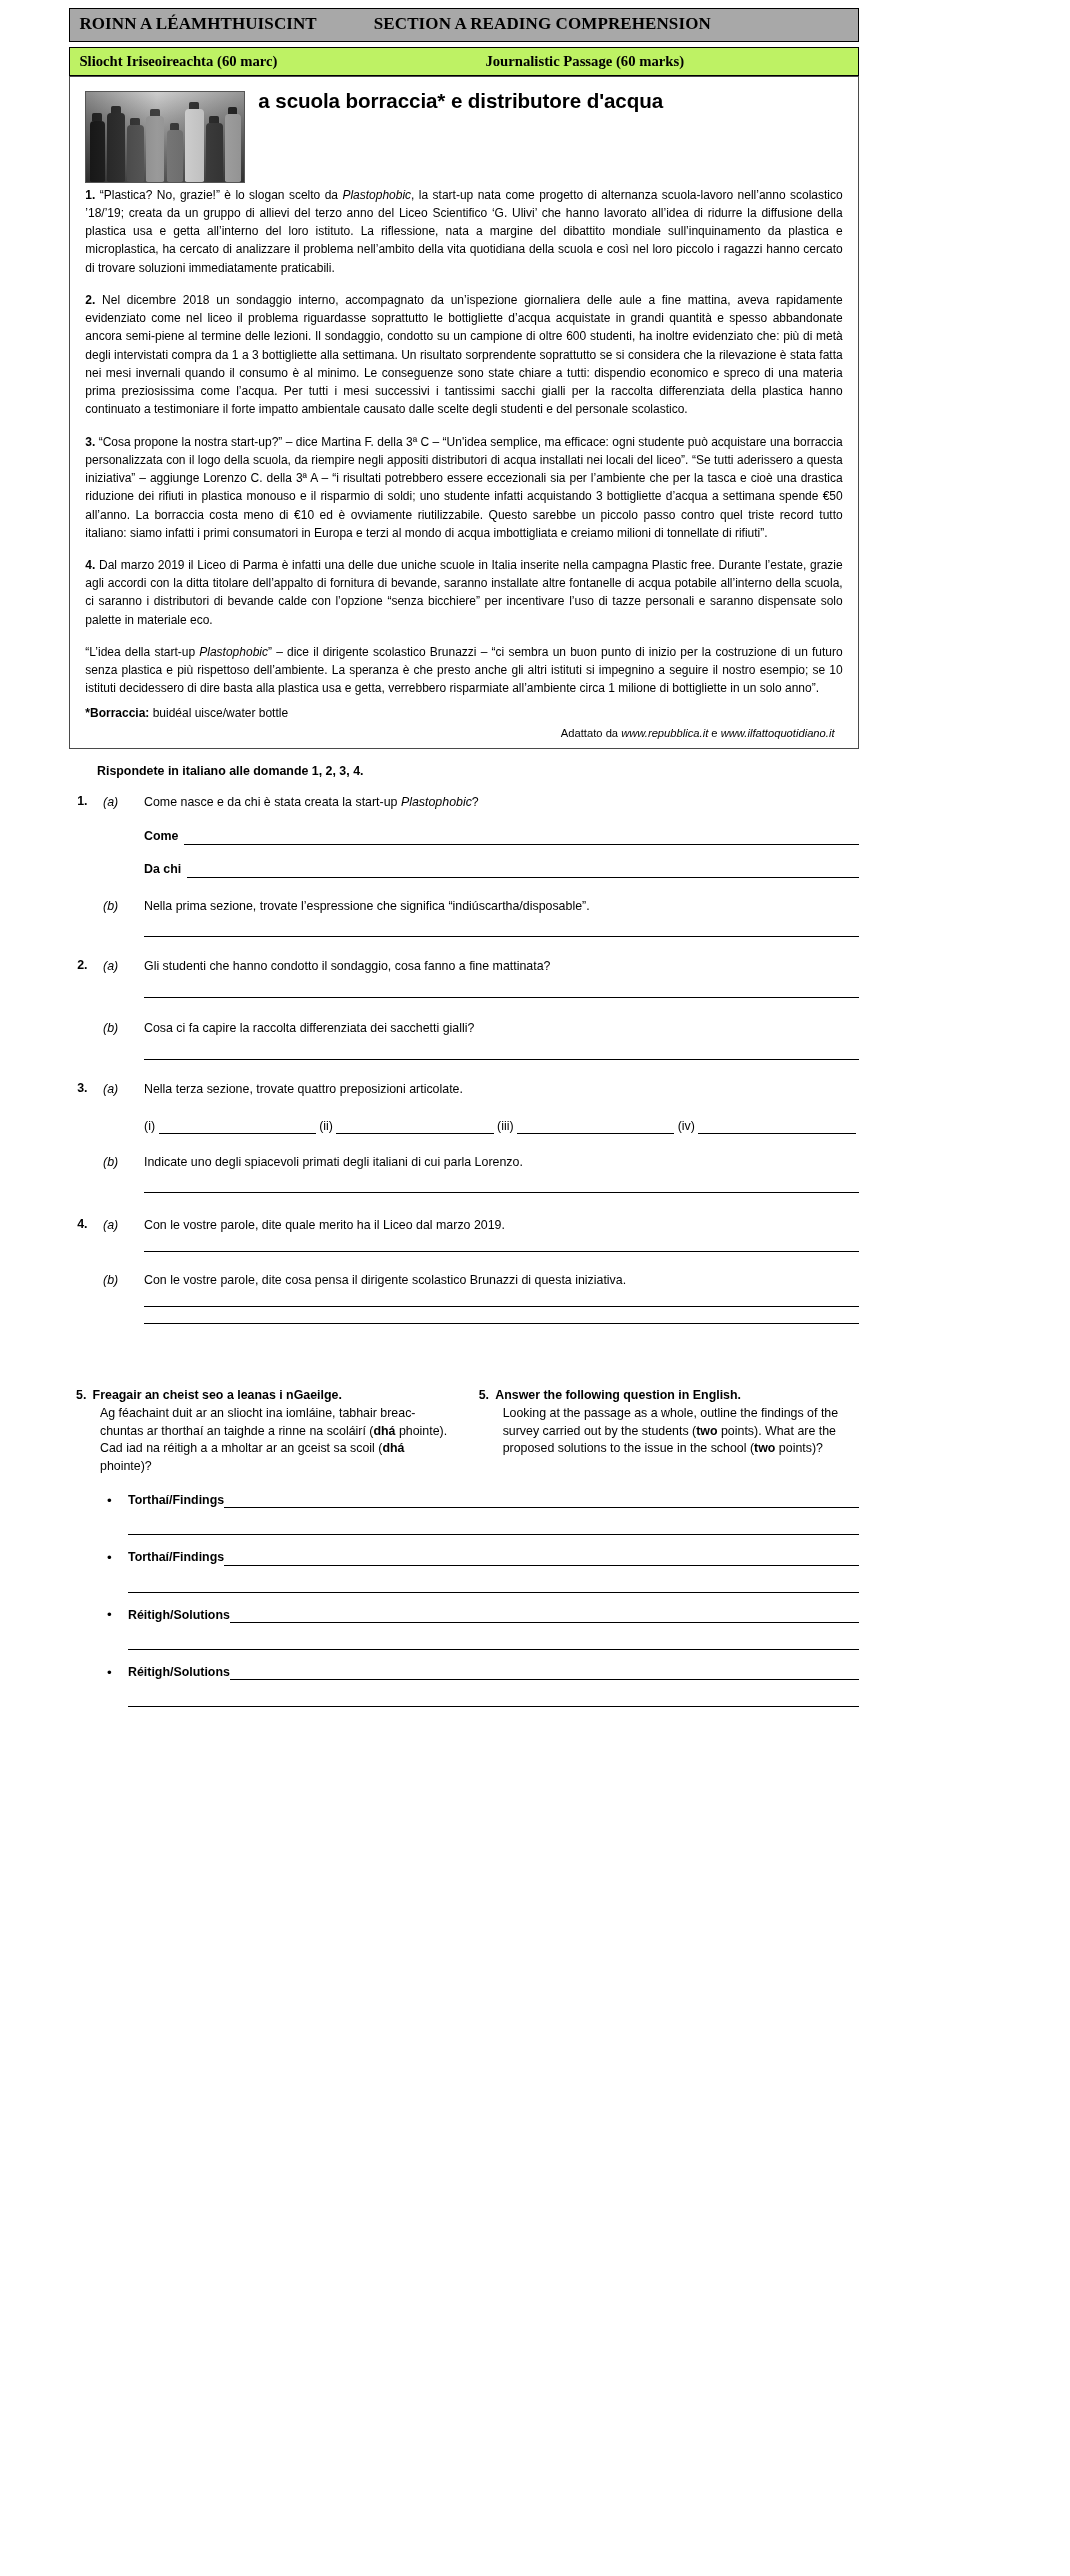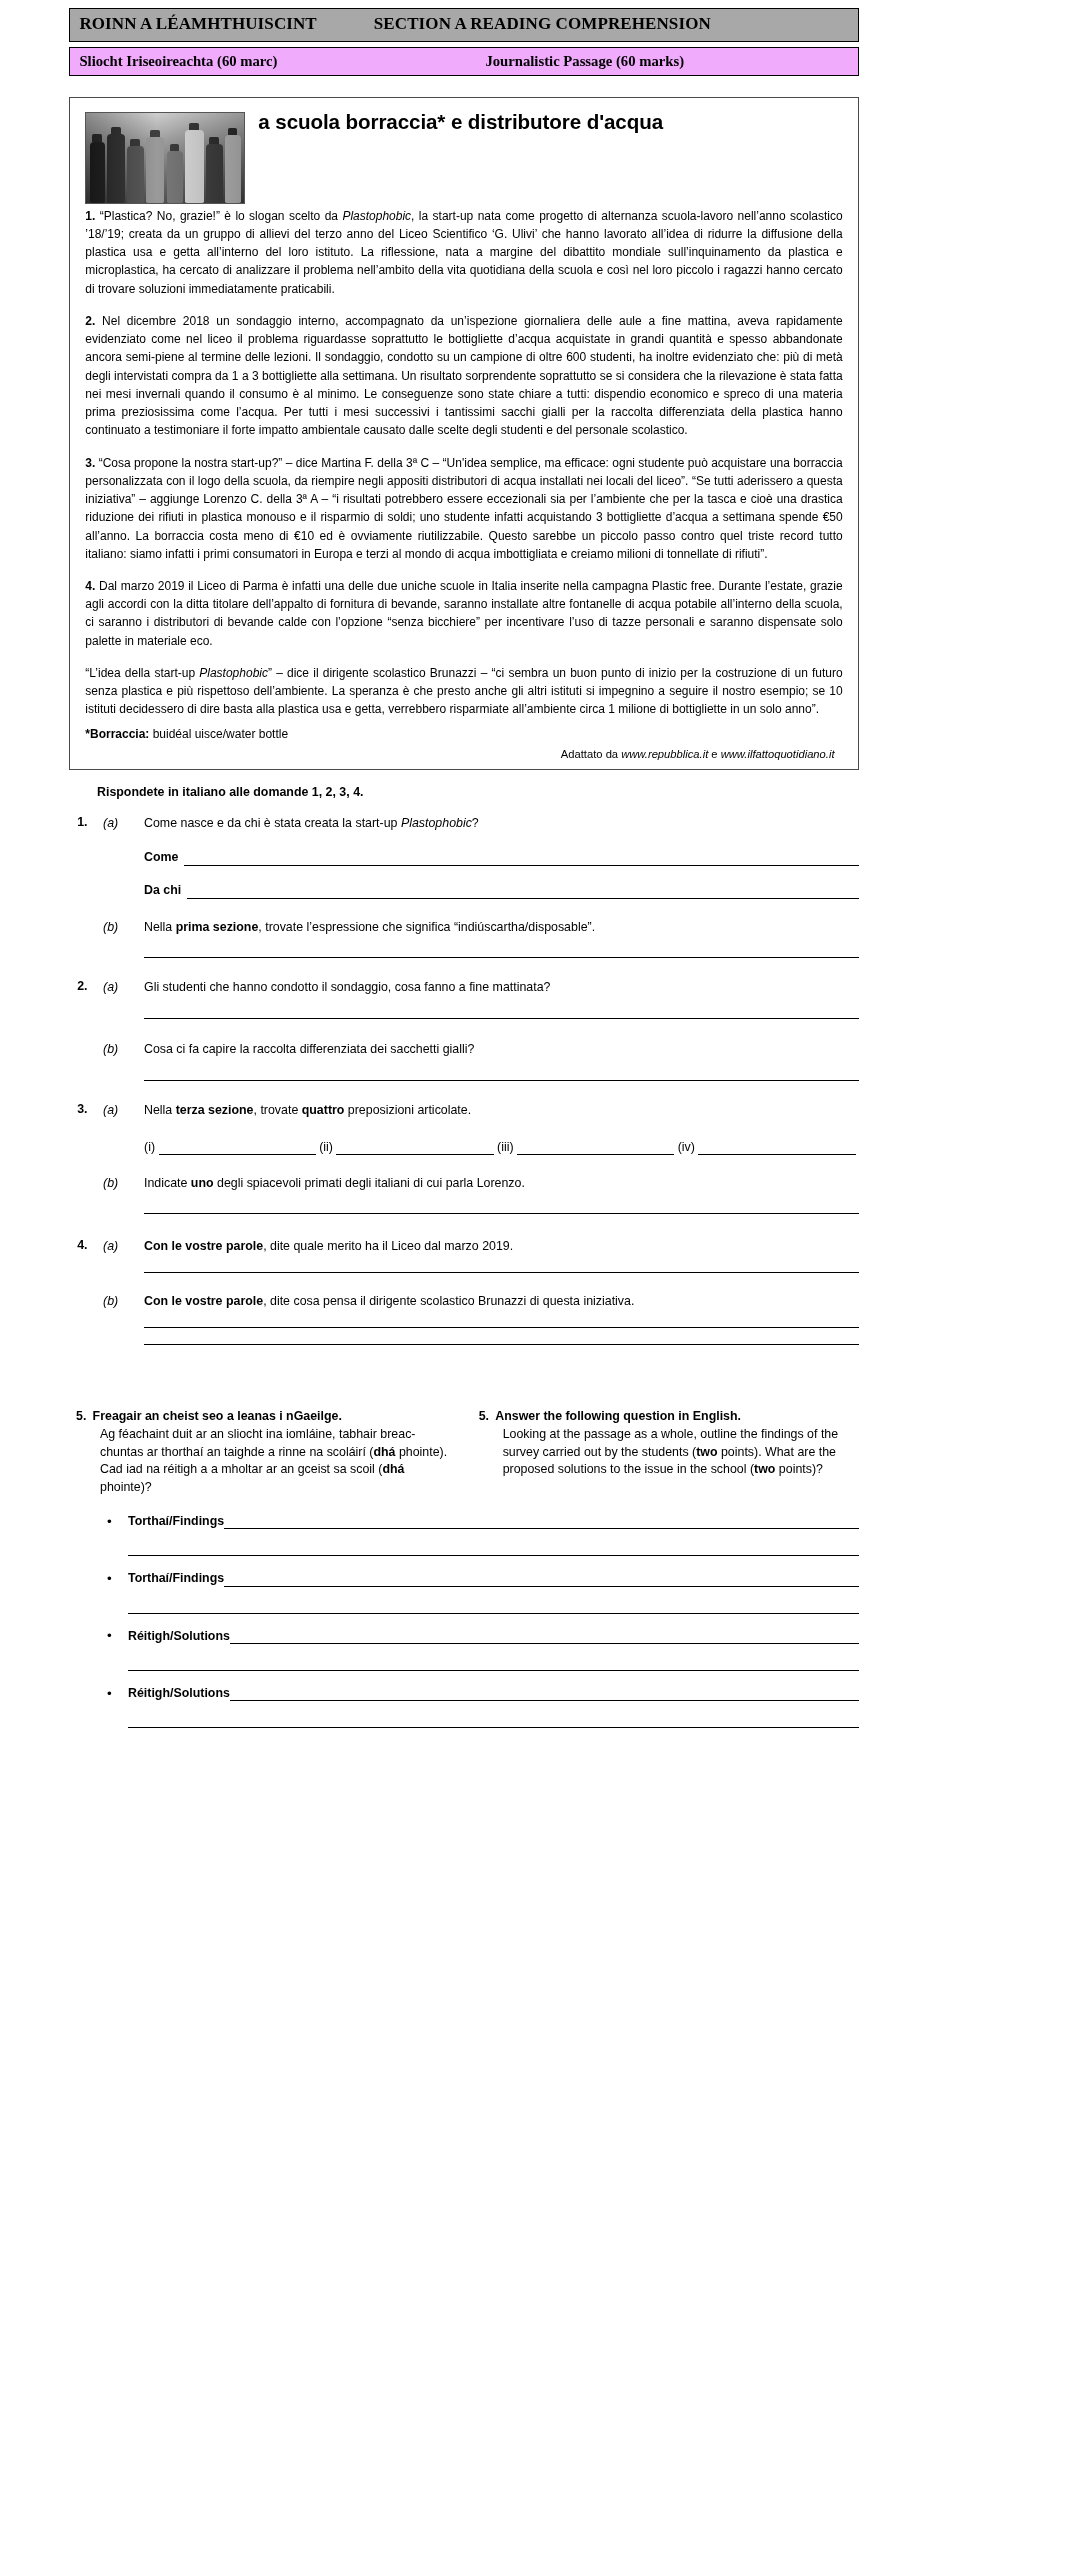--- a/index.html
+++ b/index.html
@@ -38,24 +38,24 @@
     font-weight: bold;
     font-size: 17px;
     letter-spacing: 0.1px;
     white-space: nowrap;
   }
   .sec-a-ga  { flex: 0 0 auto; }
   .sec-a-en  { margin-left: 57px; }
 
   .banner2 {
     border: 1.2px solid #000;
-    background: #f0abfc;
+    background: #bef264;
     box-sizing: border-box;
     padding: 4.7px 8.2px 5.3px 9.4px;
-    margin-bottom: 21px;
+    margin-bottom: 0;
   }
   .banner2-row { display: flex; align-items: baseline; }
   .banner2-title {
     font-family: "Liberation Serif", serif;
     font-weight: bold;
     font-size: 14.7px;
     white-space: nowrap;
   }
   .b2-left  { flex: 0 0 406px; }
   .b2-right { flex: 1 1 auto; }
@@ -165,21 +165,21 @@
   .sub-let {
     flex: 0 0 41px;
     font-style: italic;
     font-size: 12.4px;
   }
   .sub-txt {
     flex: 1 1 auto;
     font-size: 12.4px;
     line-height: 1.45;
   }
-  .sub-txt b { font-weight: bold; }
+  .sub-txt b { font-weight: normal; }
   .sub-txt i { font-style: italic; }
 
   .ansline {
     border-bottom: 0.9px solid #000;
     height: 0.6px;
     margin: 20px 0 0 0;
   }
   .ansline.short { margin-top: 15.3px; }
 
   .labeled-line {

